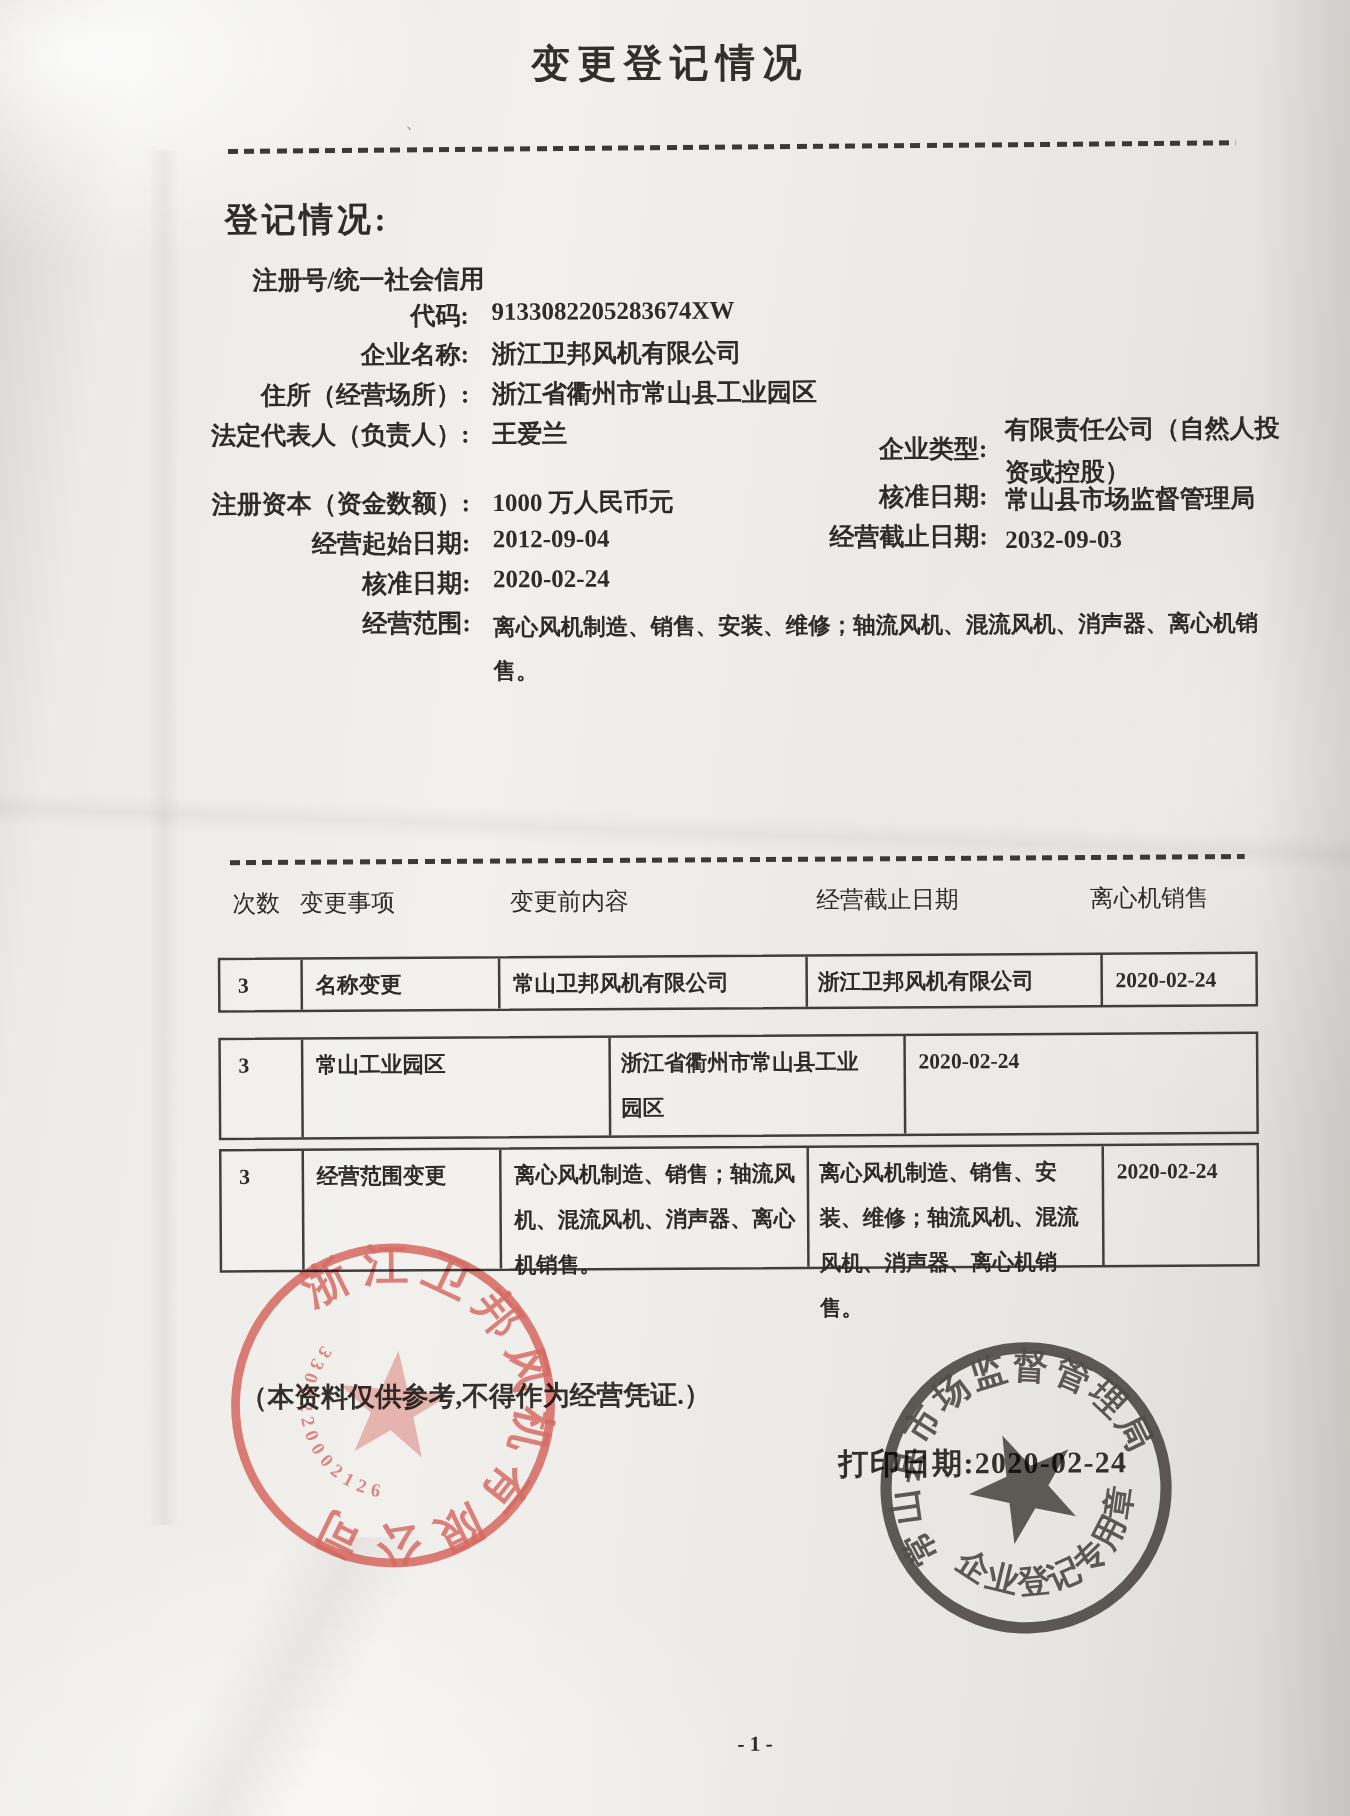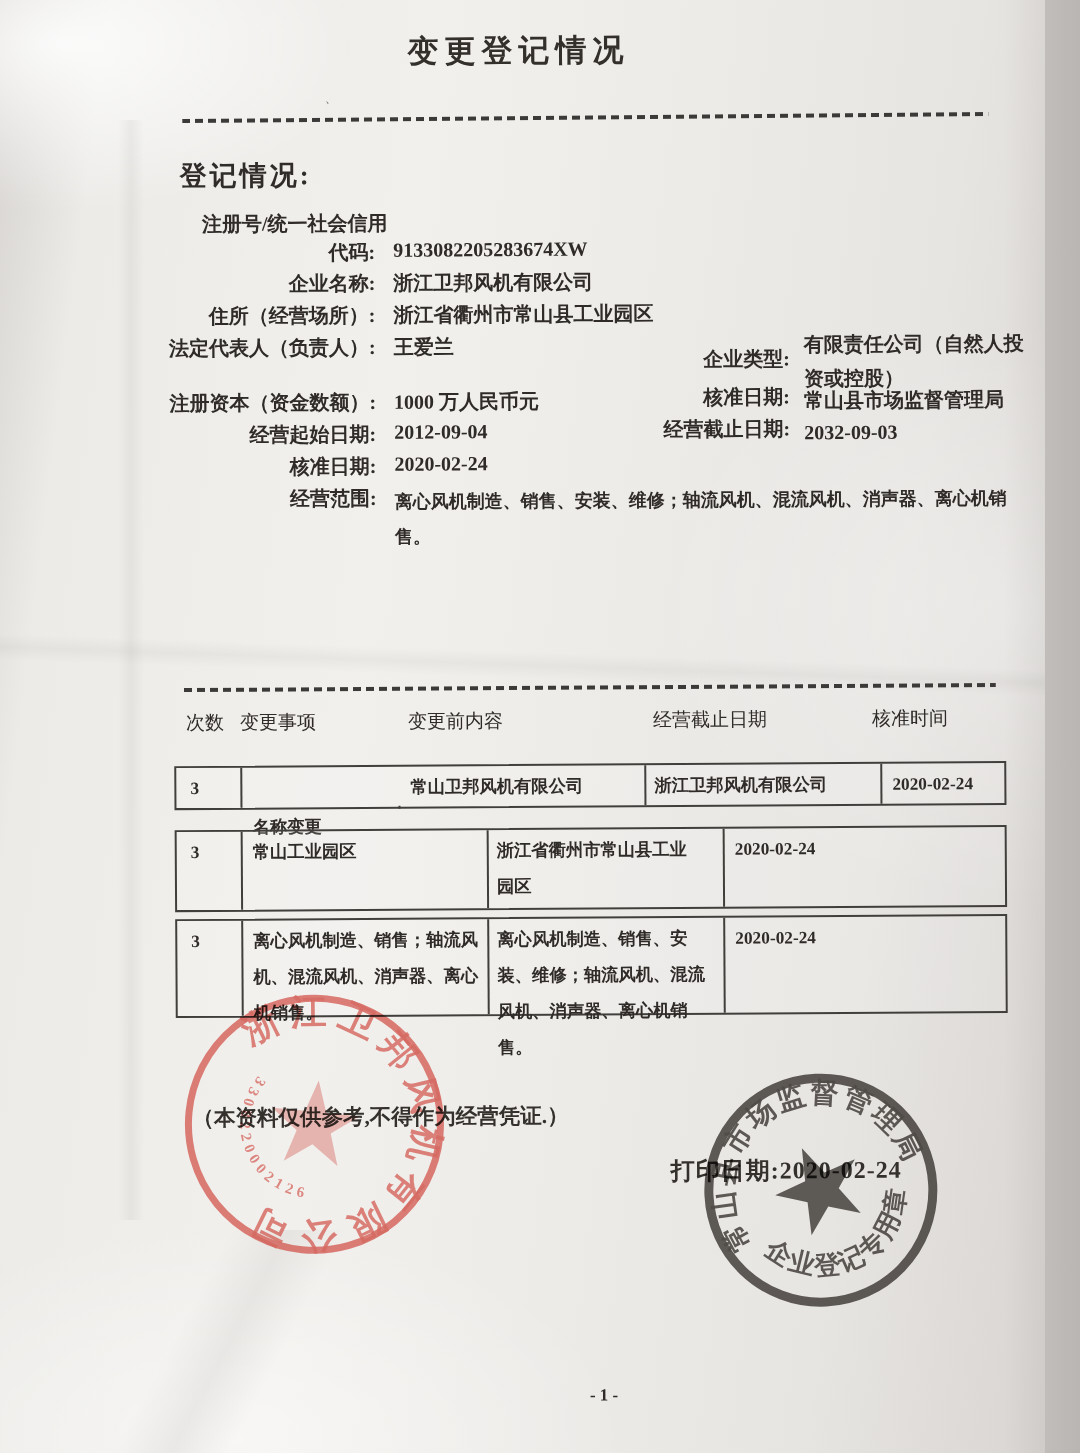--- a/index.html
+++ b/index.html
@@ -1,18 +1,18 @@
 <!DOCTYPE html>
 <html><head>
 <meta charset="utf-8">
 <style>
   html,body{margin:0;padding:0;}
   body{width:1080px;height:1453px;overflow:hidden;background:#c8c5c2;
        font-family:"Liberation Serif","DejaVu Serif",serif;color:#2e2b28;}
-  #doc{position:relative;width:1001px;height:1453px;padding-left:44px;}
+  #doc{position:relative;width:1080px;height:1453px;}
   #paper{position:absolute;inset:0;
     background:
       radial-gradient(ellipse 420px 240px at 6% 3%, rgba(255,255,255,.85), transparent 70%),
       radial-gradient(ellipse 520px 420px at 97% 42%, rgba(255,255,255,.30), transparent 70%),
       radial-gradient(ellipse 560px 300px at 22% 99%, rgba(255,255,255,.45), transparent 72%),
       linear-gradient(97deg,#d6d3d0 0%,#ecebe8 9%,#f2f0ed 36%,#edebe8 58%,#e7e5e2 80%,#d8d5d2 100%);}
   .crease{position:absolute;pointer-events:none;}
   .crease-mid{top:600px;left:0;width:100%;height:130px;
     background:linear-gradient(2deg,transparent 42%,rgba(110,105,100,.07) 50%,transparent 58%);}
   .crease-bottom{top:1230px;left:0;width:460px;height:223px;
@@ -35,21 +35,21 @@
   .frv{left:806px;font-size:20px;font-weight:bold;width:226px;line-height:34px;}
   .regno1{left:205px;top:209px;font-size:20px;font-weight:bold;}
   .scope-v{font-size:18px;line-height:35px;width:620px;}
   .thead{font-size:19px;font-weight:normal;top:708px;}
   .trow{border:2px solid #413f3c;display:flex;left:174px;width:828px;
         background:rgba(255,255,255,.12);}
   .td{border-right:2px solid #413f3c;font-size:17.3px;font-weight:bold;
       line-height:36px;padding:3px 4px 0 10px;box-sizing:border-box;}
   .td:last-child{border-right:none;}
   .c1{width:66px;padding-left:14px;}
-  .c2{width:158px;margin-top:39px;}
+  .c2{width:158px;}
   .c3{width:246px;}
   .c4{width:236px;padding-left:8px;}
   .c5{width:122px;padding-left:10px;}
   .narrow{display:inline-block;max-width:200px;}
   .disclaimer{left:190px;top:1101px;font-size:21.5px;font-weight:bold;color:#34312d;}
   .printdate{left:668px;top:1156px;font-size:24px;font-weight:bold;color:#34312d;letter-spacing:1px;}
   .pagenum{left:540px;top:1386px;width:120px;text-align:center;font-size:17px;font-weight:bold;}
   .speck{left:328px;top:88px;font-size:14px;color:rgba(70,68,66,.6);}
   .stamp{position:absolute;mix-blend-mode:multiply;}
   svg text{font-family:"Liberation Serif","DejaVu Serif",serif;}
@@ -105,39 +105,40 @@
 
     <div class="abs frl" style="top:417px;width:190px;left:602px">经营截止日期:</div>
     <div class="abs frv" style="top:417px">2032-09-03</div>
 
     <div class="abs dash dash2"></div>
 
     <div class="abs thead" style="left:186px">次数</div>
     <div class="abs thead" style="left:240px">变更事项</div>
     <div class="abs thead" style="left:408px">变更前内容</div>
     <div class="abs thead" style="left:653px">经营截止日期</div>
-    <div class="abs thead" style="left:872px">核准时间</div>
+    <div class="abs thead" style="left:872px">离心机销售</div>
 
     <div class="abs trow" style="top:764px;height:40px">
       <div class="td c1">3</div>
       <div class="td c2">名称变更</div>
       <div class="td c3">常山卫邦风机有限公司</div>
       <div class="td c4">浙江卫邦风机有限公司</div>
       <div class="td c5">2020-02-24</div>
     </div>
 
     <div class="abs trow" style="top:828px;height:78px">
       <div class="td c1">3</div>
       <div class="td c3">常山工业园区</div>
       <div class="td c4"><span class="narrow">浙江省衢州市常山县工业园区</span></div>
       <div class="td c5">2020-02-24</div>
     </div>
 
     <div class="abs trow" style="top:917px;height:95px">
       <div class="td c1">3</div>
+      <div class="td c2">经营范围变更</div>
       <div class="td c3">离心风机制造、销售；轴流风机、混流风机、消声器、离心机销售。</div>
       <div class="td c4">离心风机制造、销售、安装、维修；轴流风机、混流风机、消声器、离心机销售。</div>
       <div class="td c5">2020-02-24</div>
     </div>
 
     <div class="abs disclaimer">（本资料仅供参考,不得作为经营凭证.）</div>
     <div class="abs printdate">打印日期:2020-02-24</div>
     <div class="abs pagenum">- 1 -</div>
 
     <svg class="stamp" width="300" height="300" viewBox="0 0 300 300" style="left:162px;top:973px;opacity:.8">

